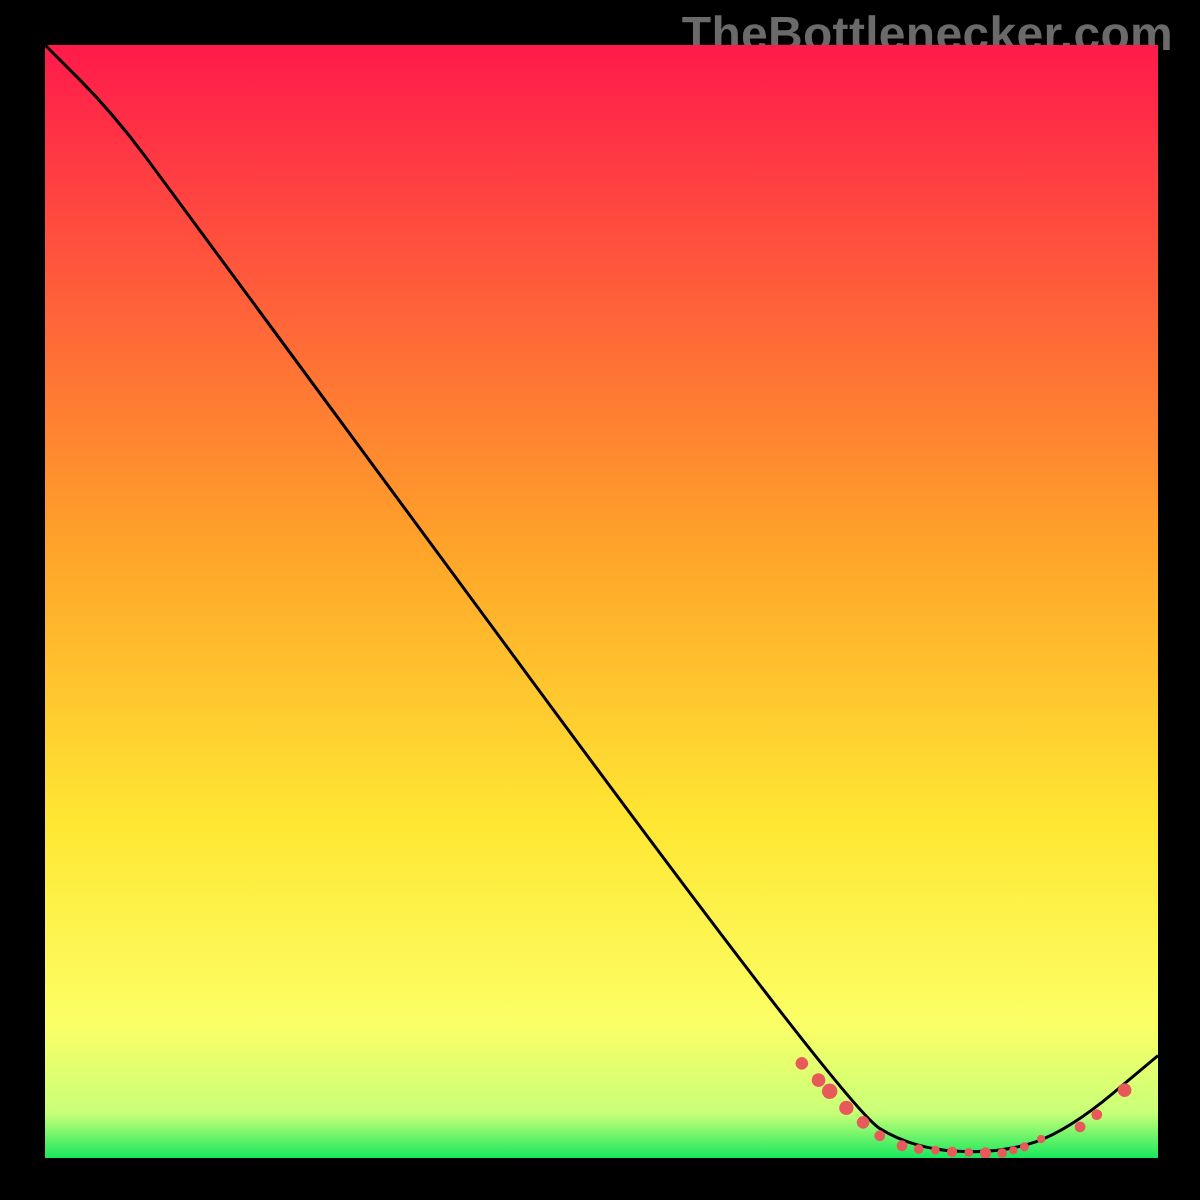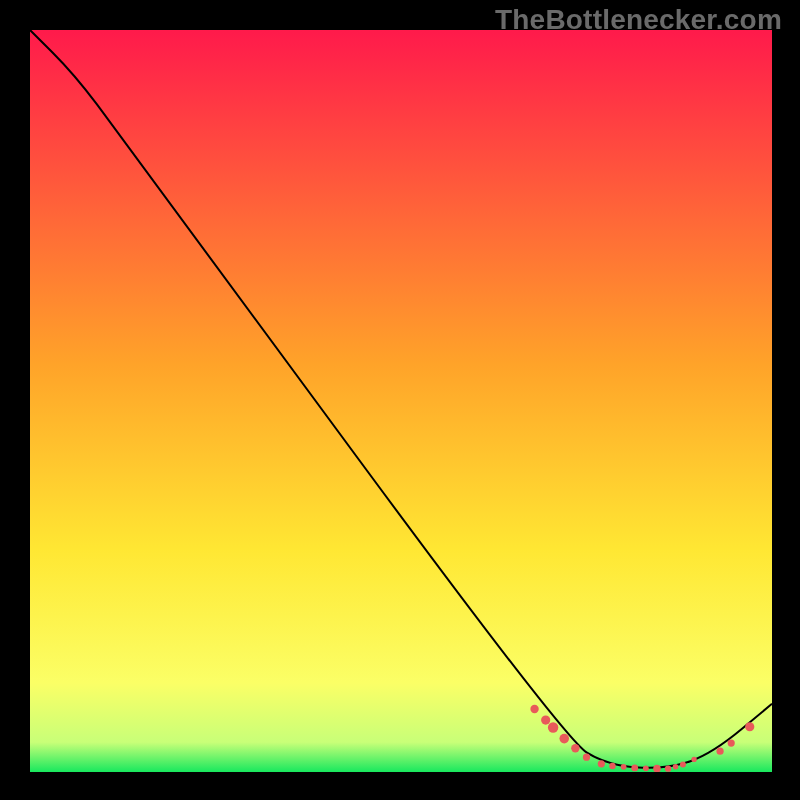--- a/index.html
+++ b/index.html
@@ -15,21 +15,21 @@
     position: relative;
     width: 800px;
     height: 800px;
     background: #000;
   }
   .attribution {
     position: absolute;
     top: 4px;
     right: 18px;
     color: #6a6a6a;
-    font-size: 28px;
+    font-size: 32px;
     font-weight: 600;
     letter-spacing: 0.2px;
     user-select: none;
   }
   svg {
     position: absolute;
     top: 30px;
     left: 30px;
   }
 </style>

